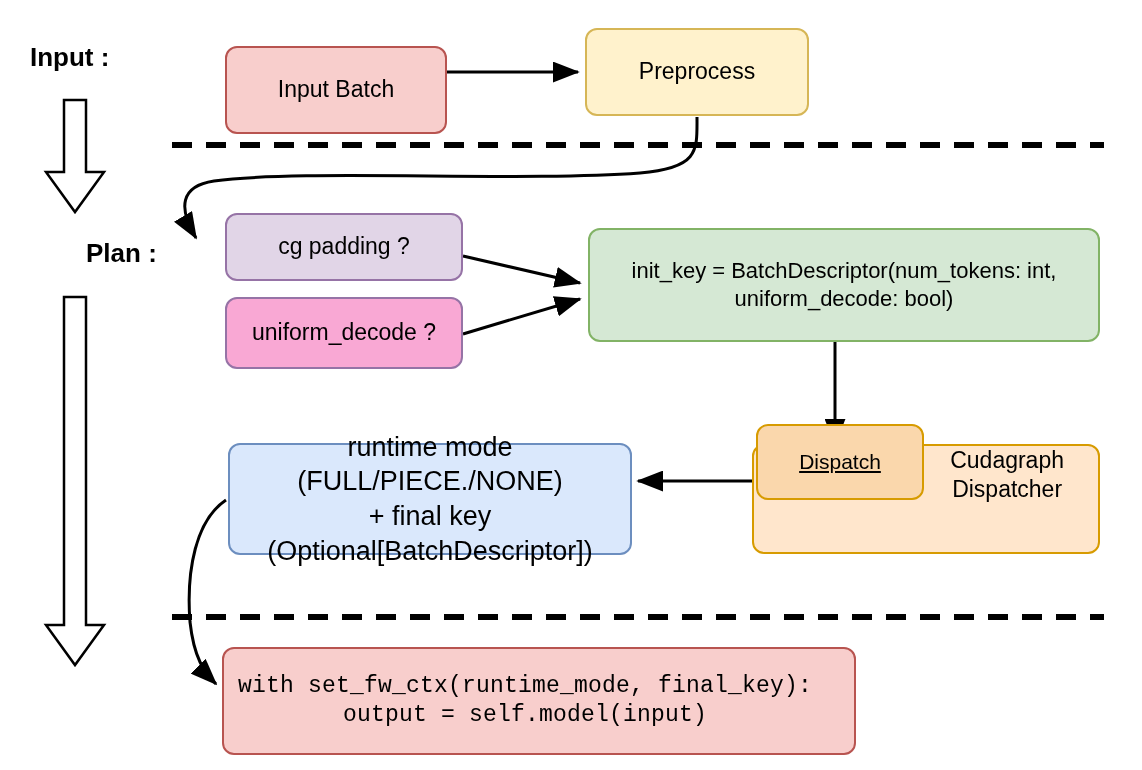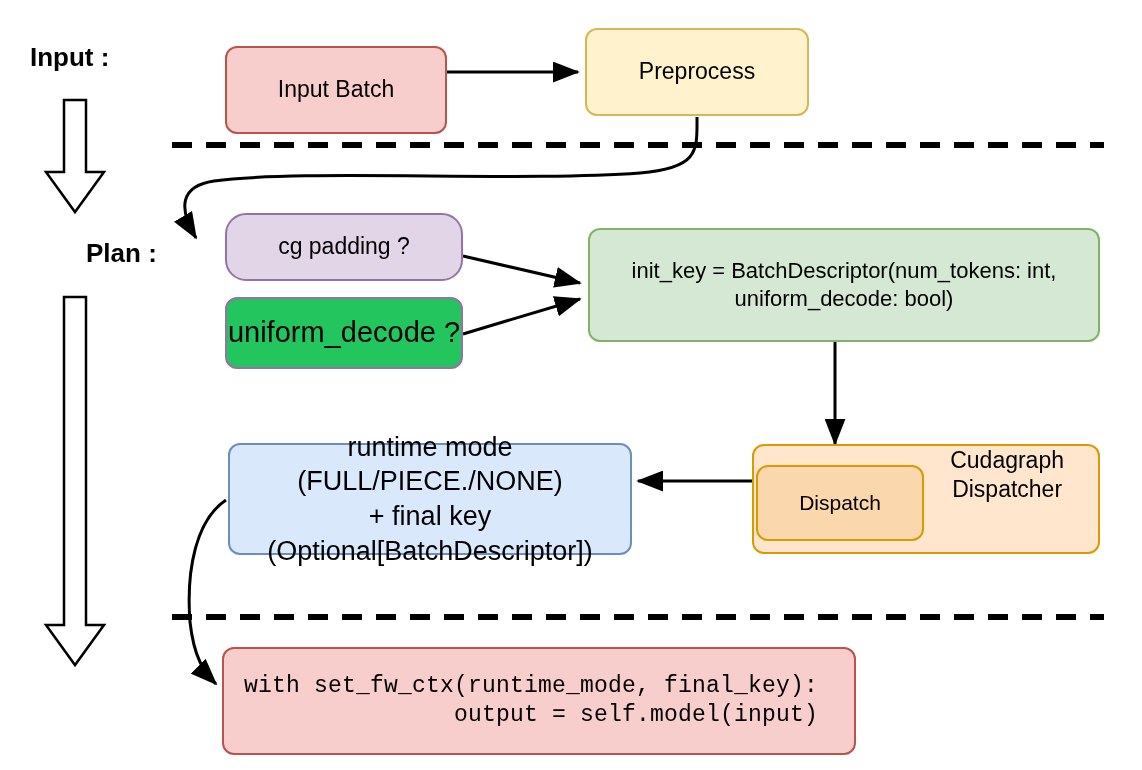--- a/index.html
+++ b/index.html
@@ -45,24 +45,24 @@
     position: absolute;
     font-family: "Liberation Sans", sans-serif;
     font-weight: bold;
     font-size: 26px;
     color: #000000;
     white-space: nowrap;
   }
   .code-node {
     font-family: "Liberation Mono", monospace;
     font-size: 23px;
-    text-align: right;
+    text-align: center;
     justify-content: flex-start;
     align-items: center;
-    padding-left: 20px;
+    padding-left: 14px;
     letter-spacing: 0.2px;
   }
   .dispatcher-outer {
     align-items: flex-start;
     justify-content: flex-end;
     padding-right: 34px;
   }
 </style>
 </head>
 <body>
@@ -104,36 +104,36 @@
   <div class="stage-label" style="left:42px; top:238px;margin-left:44px;">Plan :</div>
 
 
   <div class="node" style="left:225px; top:28px; width:222px; height:88px;
               background:#f8cecc; border-color:#b85450; font-size:23px;margin-top:18px;">Input Batch</div>
 
   <div class="node" style="left:585px; top:28px; width:224px; height:88px;
               background:#fff2cc; border-color:#d6b656; font-size:23px;">Preprocess</div>
 
   <div class="node" style="left:225px; top:213px; width:238px; height:68px;
-              background:#e1d5e7; border-color:#9673a6; font-size:23px;border-radius:21px;">cg padding ?</div>
+              background:#e1d5e7; border-color:#9673a6; font-size:23px;">cg padding ?</div>
 
   <div class="node" style="left:225px; top:297px; width:238px; height:72px;
-              background:#22c55e; border-color:#9673a6; font-size:29px;">uniform_decode ?</div>
+              background:#f9a8d4; border-color:#9673a6; font-size:23px;">uniform_decode ?</div>
 
   <div class="node" style="left:588px; top:228px; width:512px; height:114px;
               background:#d5e8d4; border-color:#82b366; font-size:22px;
               padding-left:10px; padding-right:10px;">init_key = BatchDescriptor(num_tokens: int,
 uniform_decode: bool)</div>
 
   <div class="node dispatcher-outer" style="left:752px; top:444px; width:348px; height:110px;
               background:#ffe6cc; border-color:#d79b00; font-size:23px;">Cudagraph
 Dispatcher</div>
 
-  <div class="node" style="left:756px; top:465px; width:168px; height:76px;
-              background:#fad7ac; border-color:#d79b00; font-size:21px;">Dispatch</div>
+  <div class="node" style="left:756px; top:424px; width:168px; height:76px;
+              background:#fad7ac; border-color:#d79b00; font-size:21px;text-decoration:underline;">Dispatch</div>
 
   <div class="node" style="left:228px; top:443px; width:404px; height:112px;
               background:#dae8fc; border-color:#6c8ebf; font-size:27px;">runtime mode (FULL/PIECE./NONE)
 + final key (Optional[BatchDescriptor])</div>
 
   <div class="node code-node" style="left:222px; top:647px; width:634px; height:108px;
               background:#f8cecc; border-color:#b85450;">with set_fw_ctx(runtime_mode, final_key):
     output = self.model(input)</div>
 
 </div>

